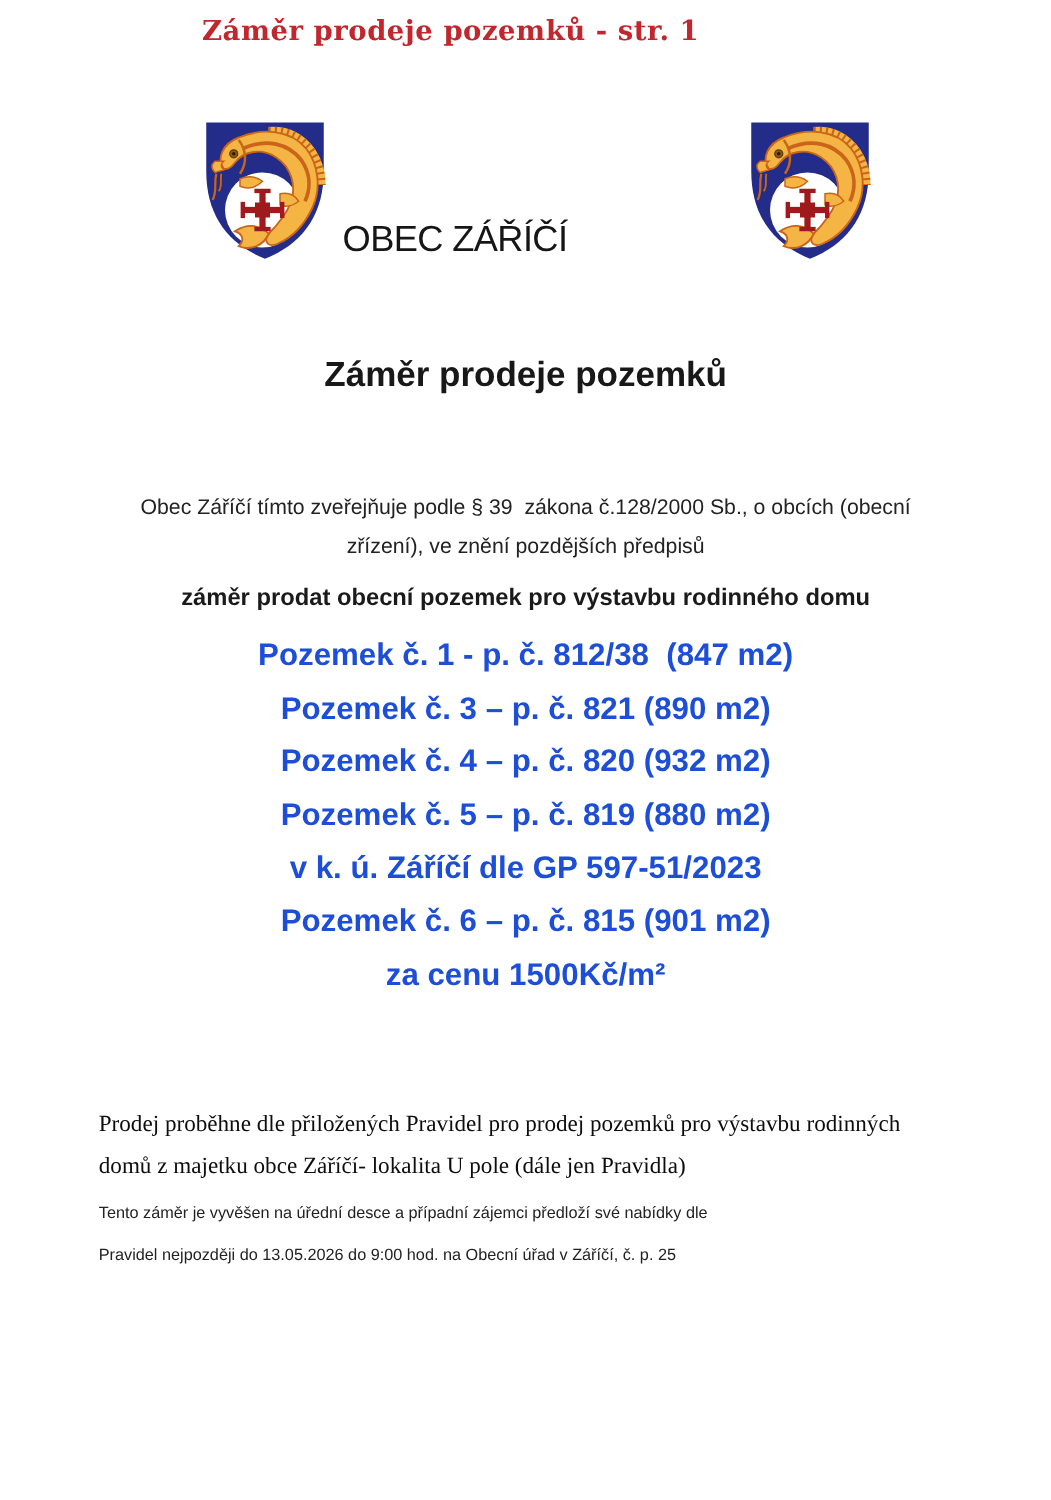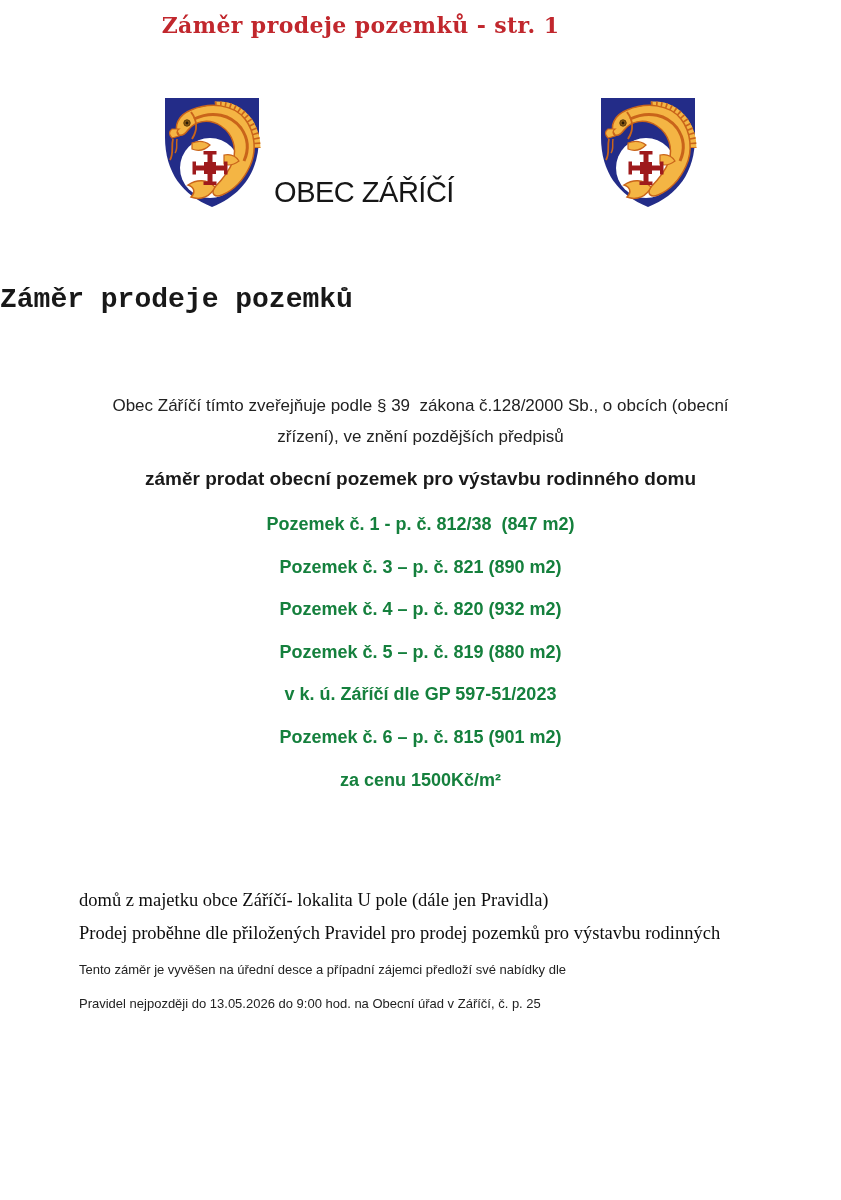--- a/index.html
+++ b/index.html
@@ -19,38 +19,38 @@
   .arms.left{left:158px;}
   .arms.right{left:594px;}
   .arms svg{width:100%;height:100%;display:block;}
 
   .obec-name{
     top:176px;left:0;width:728px;text-align:center;
     font-size:29px;letter-spacing:-.5px;color:#161616;
   }
 
   .doc-title{
-    top:284px;left:0;width:841px;text-align:left;
-    font-weight:bold;font-size:28px;color:#181818;font-family:Liberation Mono, monospace;
+    top:284px;left:0;width:841px;text-align:center;
+    font-weight:bold;font-size:28px;color:#181818;
   }
 
   .intro{
     top:390px;left:0;width:841px;text-align:center;
     font-size:17px;line-height:31px;color:#222;
   }
   .line{white-space:pre;}
 
   .subject{
     top:468px;left:0;width:841px;text-align:center;
     font-weight:bold;font-size:19px;color:#1a1a1a;
   }
 
   .offers{
     top:503px;left:0;width:841px;text-align:center;
-    font-weight:bold;font-size:18px;line-height:42.6px;color:#15803d;
+    font-weight:bold;font-size:25px;line-height:42.6px;color:#1d4ed8;
   }
 
   .rules{
     top:884px;left:79px;width:705px;text-align:left;
     font-family:"Liberation Serif","DejaVu Serif",serif;
     font-size:18.5px;line-height:33px;color:#0d0d0d;
   }
 
   .notice{
     top:953px;left:79px;width:705px;text-align:left;
@@ -135,20 +135,20 @@
     <div class="line">Pozemek č. 1 - p. č. 812/38  (847 m2)</div>
     <div class="line">Pozemek č. 3 – p. č. 821 (890 m2)</div>
     <div class="line">Pozemek č. 4 – p. č. 820 (932 m2)</div>
     <div class="line">Pozemek č. 5 – p. č. 819 (880 m2)</div>
     <div class="line">v k. ú. Záříčí dle GP 597-51/2023</div>
     <div class="line">Pozemek č. 6 – p. č. 815 (901 m2)</div>
     <div class="line">za cenu 1500Kč/m²</div>
   </div>
 
 <div class="abs rules">
+    <div class="line">Prodej proběhne dle přiložených Pravidel pro prodej pozemků pro výstavbu rodinných</div>
     <div class="line">domů z majetku obce Záříčí- lokalita U pole (dále jen Pravidla)</div>
-    <div class="line">Prodej proběhne dle přiložených Pravidel pro prodej pozemků pro výstavbu rodinných</div>
   </div>
 
 <div class="abs notice">
     <div class="line">Tento záměr je vyvěšen na úřední desce a případní zájemci předloží své nabídky dle</div>
     <div class="line">Pravidel nejpozději do 13.05.2026 do 9:00 hod. na Obecní úřad v Záříčí, č. p. 25</div>
   </div>
 
 </body></html>

